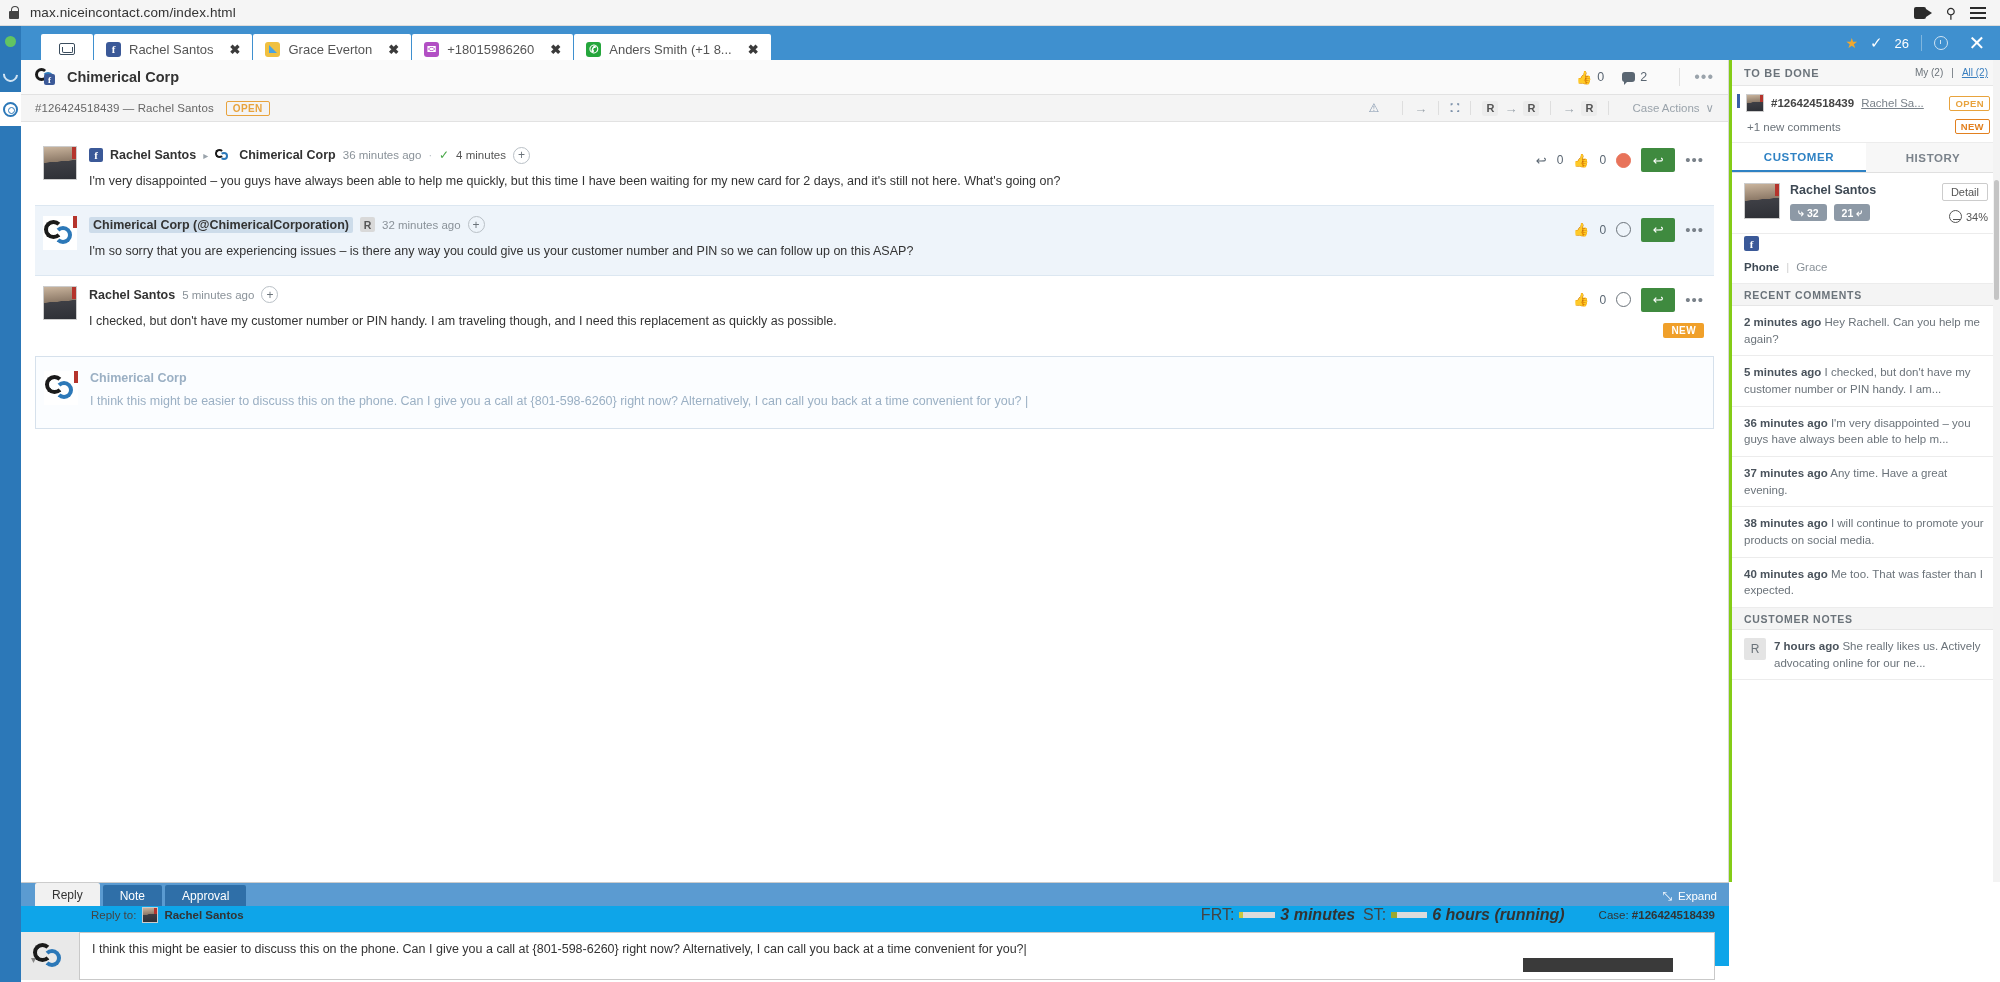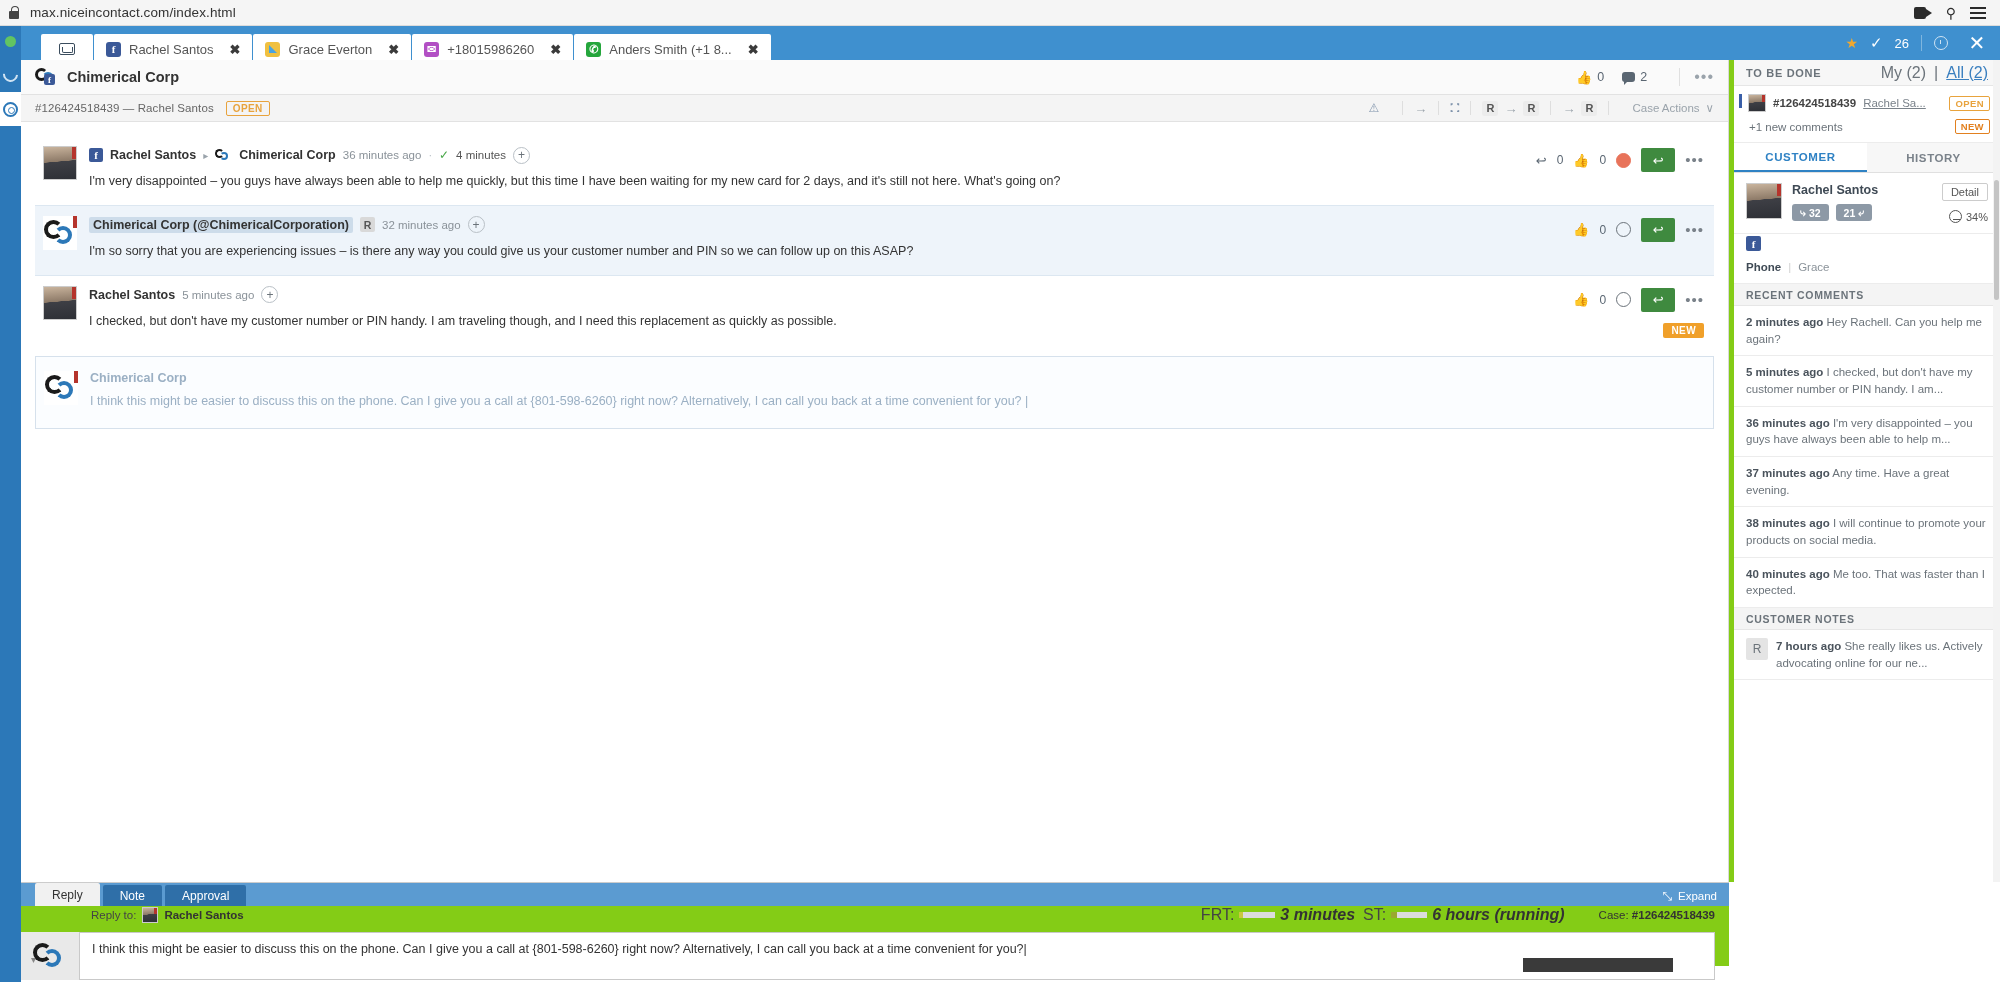--- a/index.html
+++ b/index.html
@@ -234,28 +234,28 @@
   .draft {
     margin-top: 12px; border: 1px solid #d6e1ec; background: #fbfdff;
     display: flex; padding: 14px 8px 20px 8px; min-height: 72px;
   }
   .draft .sender-grey { font-size: 12.5px; font-weight: bold; color: #9bb0c4; }
   .draft .text-grey { font-size: 12.5px; color: #9bb0c4; margin-top: 9px; }
 
   
   .right {
     position: absolute; left: 1729px; top: 60px; width: 271px; height: 822px;
-    background: #fff; border-left: 5px solid #84cc16;
+    background: #fff; border-left: 3px solid #84cc16;
   }
   .tbd-head {
     height: 26px; background:#f7f7f7; border-bottom:1px solid #e6e6e6;
     display:flex; align-items:center; padding: 0 12px;
   }
   .tbd-title { font-size: 11px; color:#6b737a; letter-spacing:.7px; font-weight: 600; }
-  .tbd-right { margin-left:auto; display:flex; align-items:center; gap:8px; font-size:16px; color:#6b737a;}
+  .tbd-right { margin-left:auto; display:flex; align-items:center; gap:8px; font-size:10px; color:#6b737a;}
   .tbd-right .all { color:#3a7fbf; text-decoration: underline; }
   .tbd-item {
     padding: 8px 10px 8px 14px; border-bottom: 1px solid #ececec; position: relative;
     background: #fff;
   }
   .tbd-item::before {
     content:""; position:absolute; left: 5px; top: 8px; width: 3px; height: 14px; background:#3a5fa8;
   }
   .tbd-row { display:flex; align-items:center; gap: 7px; }
   .tbd-av {
@@ -336,21 +336,21 @@
   .note-txt b { color: #4a535c; }
 
   .rscroll {
     position:absolute; right:0; top:0; width: 7px; height: 822px; background:#f3f3f3;
   }
   .rscroll i { position:absolute; left:1px; top:120px; width:5px; height:120px; background:#c4c4c4; border-radius:3px; }
 
   
   .composer {
     position:absolute; left: 21px; top: 882px; width: 1708px; height: 84px;
-    background:#84cc16; border-top:1px solid #ccc;
+    background:#0ea5e9; border-top:1px solid #ccc;
   }
   .comp-tabs { height: 23px; background:#5b9bd1; display:flex; align-items:flex-end; padding-left: 14px;}
   .comp-tab {
     height: 21px; padding: 0 17px; display:flex; align-items:center; font-size:12px;
     color:#fff; background:#2f6fa8; margin-right:3px; border-radius:2px 2px 0 0;
   }
   .comp-tab.active { background:#f1f1f1; color:#333; height: 23px; }
   .expand {
     margin-left:auto; display:flex; align-items:center; gap:6px; color:#fff; font-size:11.5px;
     padding-right: 12px; padding-bottom: 3px;

